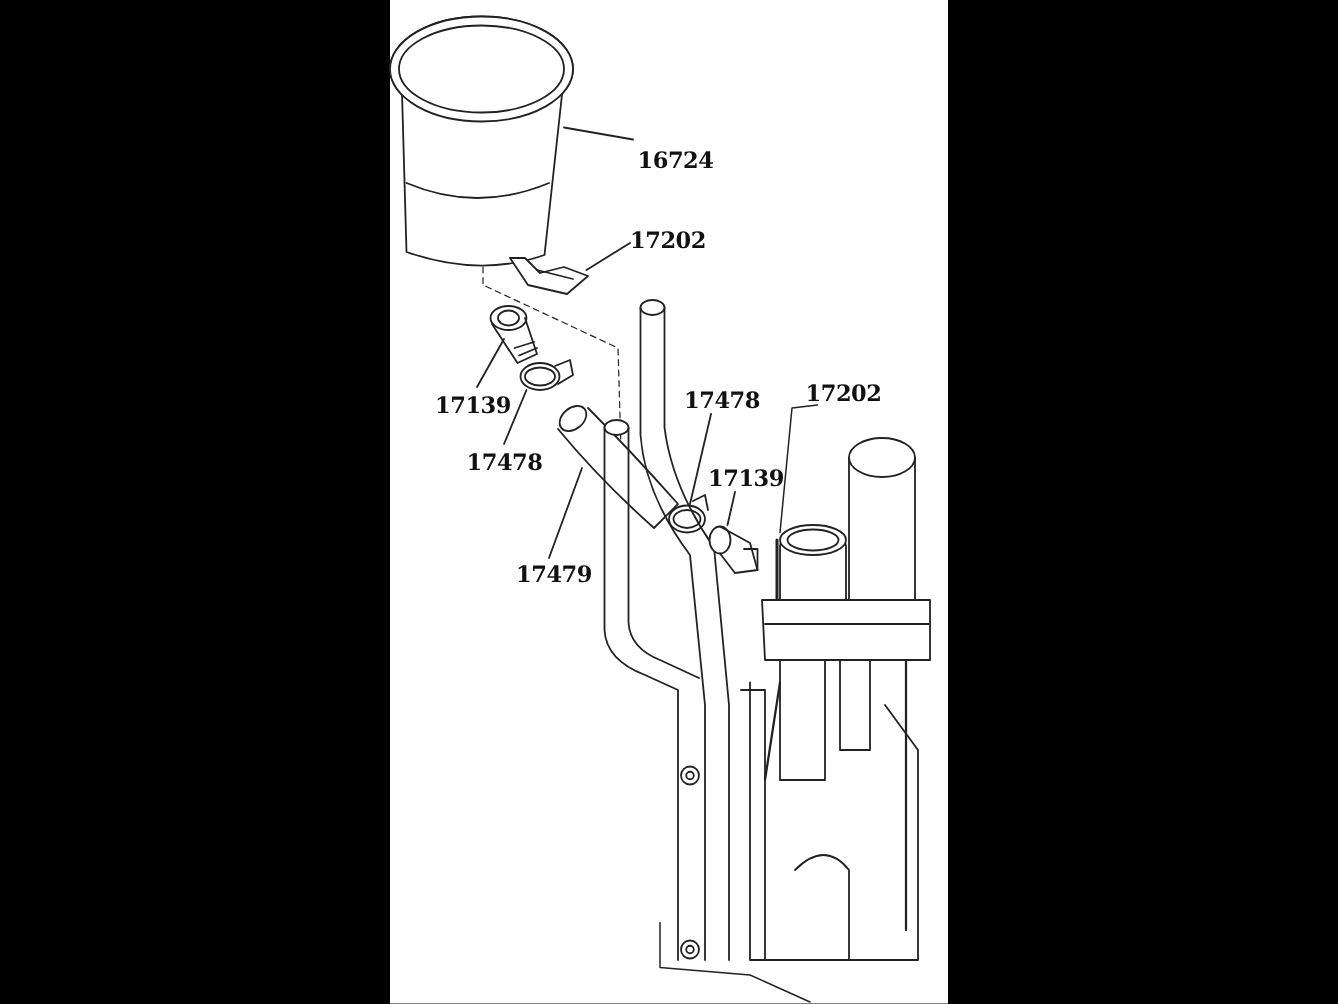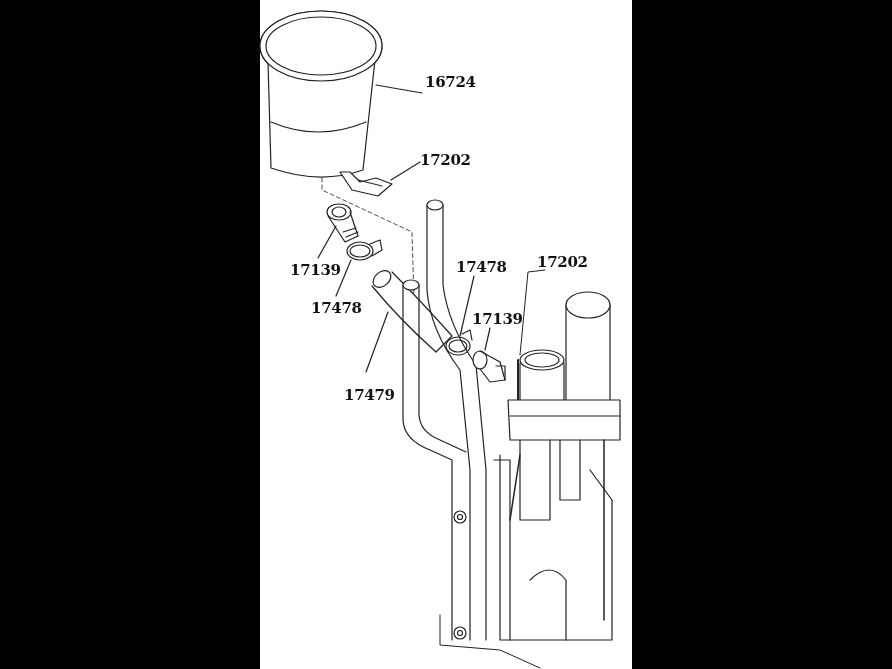--- a/index.html
+++ b/index.html
@@ -94,20 +94,20 @@
     <path d="M494 460 L510 460 L510 640"></path>
     <path d="M520 440 L520 520 L550 520 L550 440"></path>
     <path d="M560 440 L560 500 L580 500 L580 440"></path>
     <path d="M530 580 Q550 560 566 580 L566 640"></path>
     <path d="M440 615 L440 645 L500 650 L540 668" stroke-width="1"></path>
     <path d="M604 440 L604 620" stroke-width="1.5"></path>
     <path d="M520 455 L510 520" stroke-width="1.5"></path>
   </g>
 </svg>
 
-<div class="lbl" style="left:425px;top:73px">16724</div>
+<div class="lbl" style="left:425px;top:98px">16724</div>
 <div class="lbl" style="left:420px;top:151px">17202</div>
 <div class="lbl" style="left:290px;top:261px">17139</div>
 <div class="lbl" style="left:311px;top:299px">17478</div>
 <div class="lbl" style="left:456px;top:258px">17478</div>
 <div class="lbl" style="left:537px;top:253px">17202</div>
 <div class="lbl" style="left:472px;top:310px">17139</div>
-<div class="lbl" style="left:344px;top:386px">17479</div>
+<div class="lbl" style="left:344px;top:374px">17479</div>
 
 </body></html>

